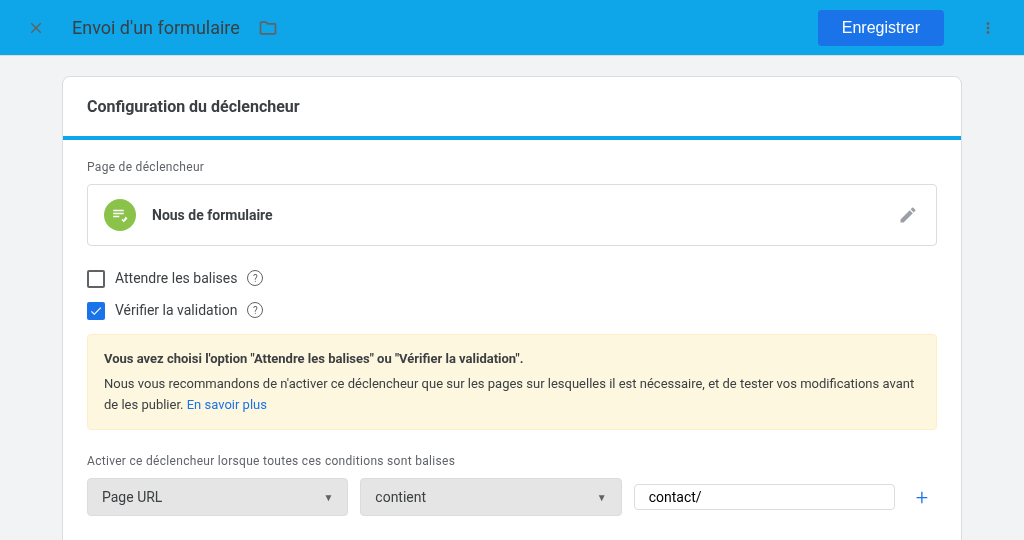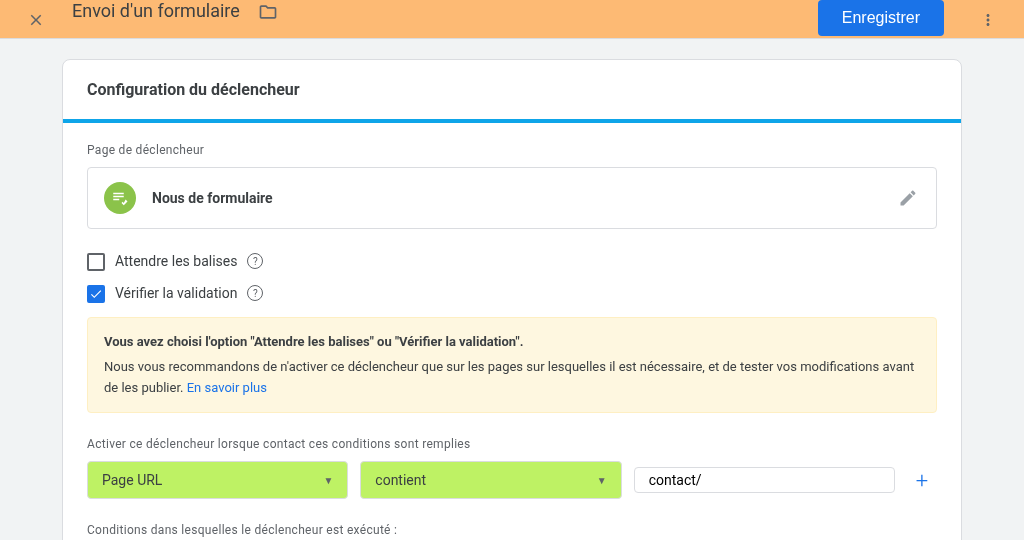--- a/index.html
+++ b/index.html
@@ -3,25 +3,25 @@
   <meta charset="utf-8">
   <style>
     * { box-sizing: border-box; margin: 0; padding: 0; }
     body {
       font-family: Roboto, 'Helvetica Neue', Arial, sans-serif;
       background: #f1f3f4;
       color: #3c4043;
       font-size: 14px;
     }
     .header {
-      background: #fdba74;
+      background: #0ea5e9;
       border-bottom: 1px solid #dadce0;
-      height: 39px;
-      display: flex;
-      align-items: flex-start;
+      height: 56px;
+      display: flex;
+      align-items: center;
       padding: 0 16px;
       gap: 16px;
     }
     .close-btn {
       width: 40px;
       height: 40px;
       border: none;
       background: transparent;
       cursor: pointer;
       display: flex;
@@ -191,21 +191,21 @@
       flex: 1;
       border: 1px solid #dadce0;
       border-radius: 4px;
       padding: 10px 14px;
       display: flex;
       justify-content: space-between;
       align-items: center;
       cursor: pointer;
       font-size: 14px;
       color: #3c4043;
-      background: #bef264;
+      background: #e5e5e5;
     }
     .dropdown-arrow {
       color: #5f6368;
       font-size: 10px;
     }
     .text-input {
       flex: 1;
       border: 1px solid #dadce0;
       border-radius: 4px;
       padding: 4px 14px;
@@ -283,21 +283,21 @@
       <span class="checkbox-label">Vérifier la validation</span>
       <span class="help-icon">?</span>
     </div>
 
     <div class="warning-box">
       <span class="warning-bold">Vous avez choisi l'option "Attendre les balises" ou "Vérifier la validation".</span>
       <span>Nous vous recommandons de n'activer ce déclencheur que sur les pages sur lesquelles il est nécessaire, et de tester vos modifications avant de les publier.</span>
       <span class="link">En savoir plus</span>
     </div>
 
-    <div class="label-small">Activer ce déclencheur lorsque contact ces conditions sont remplies</div>
+    <div class="label-small">Activer ce déclencheur lorsque toutes ces conditions sont balises</div>
     <div class="condition-row">
       <div class="select-box">
         <span>Page URL</span>
         <span class="dropdown-arrow">▼</span>
       </div>
       <div class="select-box">
         <span>contient</span>
         <span class="dropdown-arrow">▼</span>
       </div>
       <input class="text-input" type="text" value="contact/" style="">

